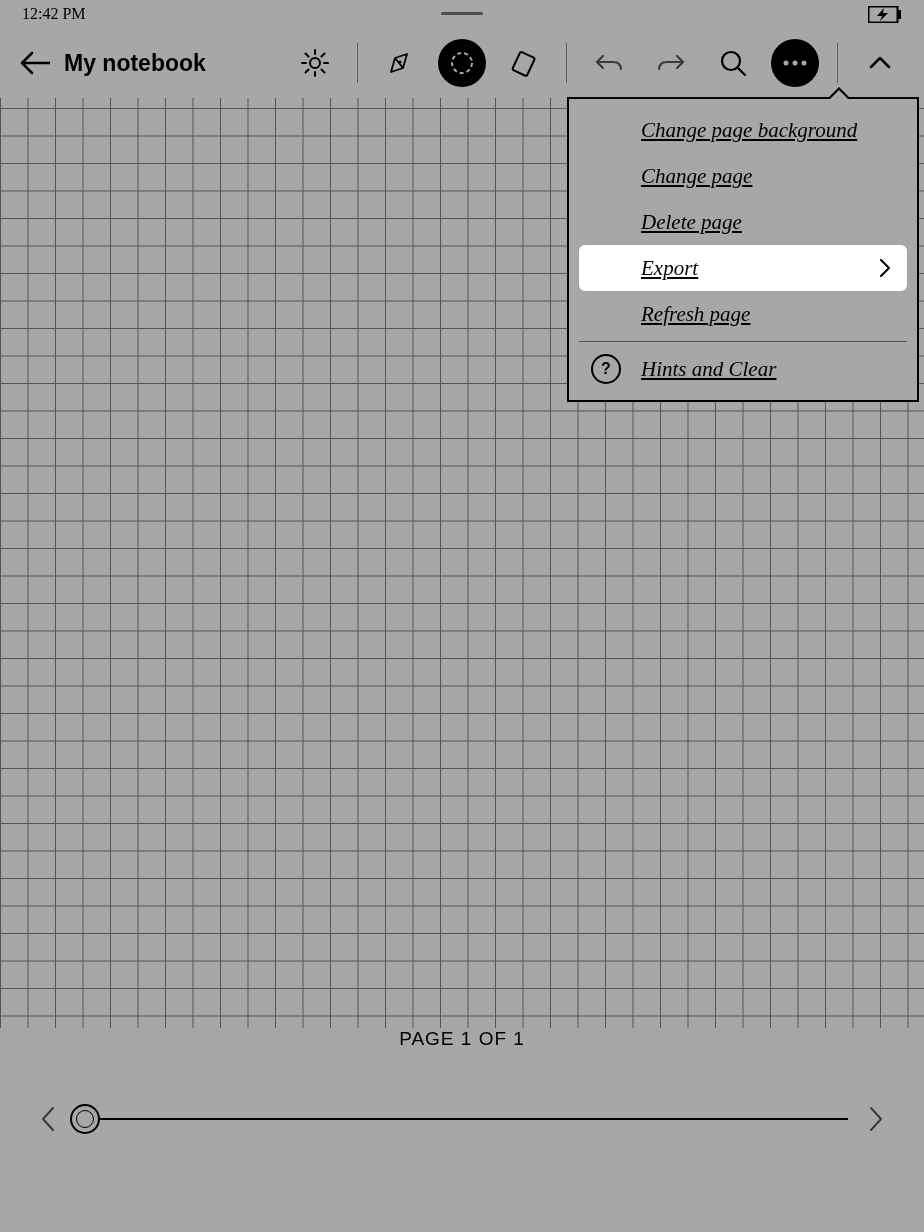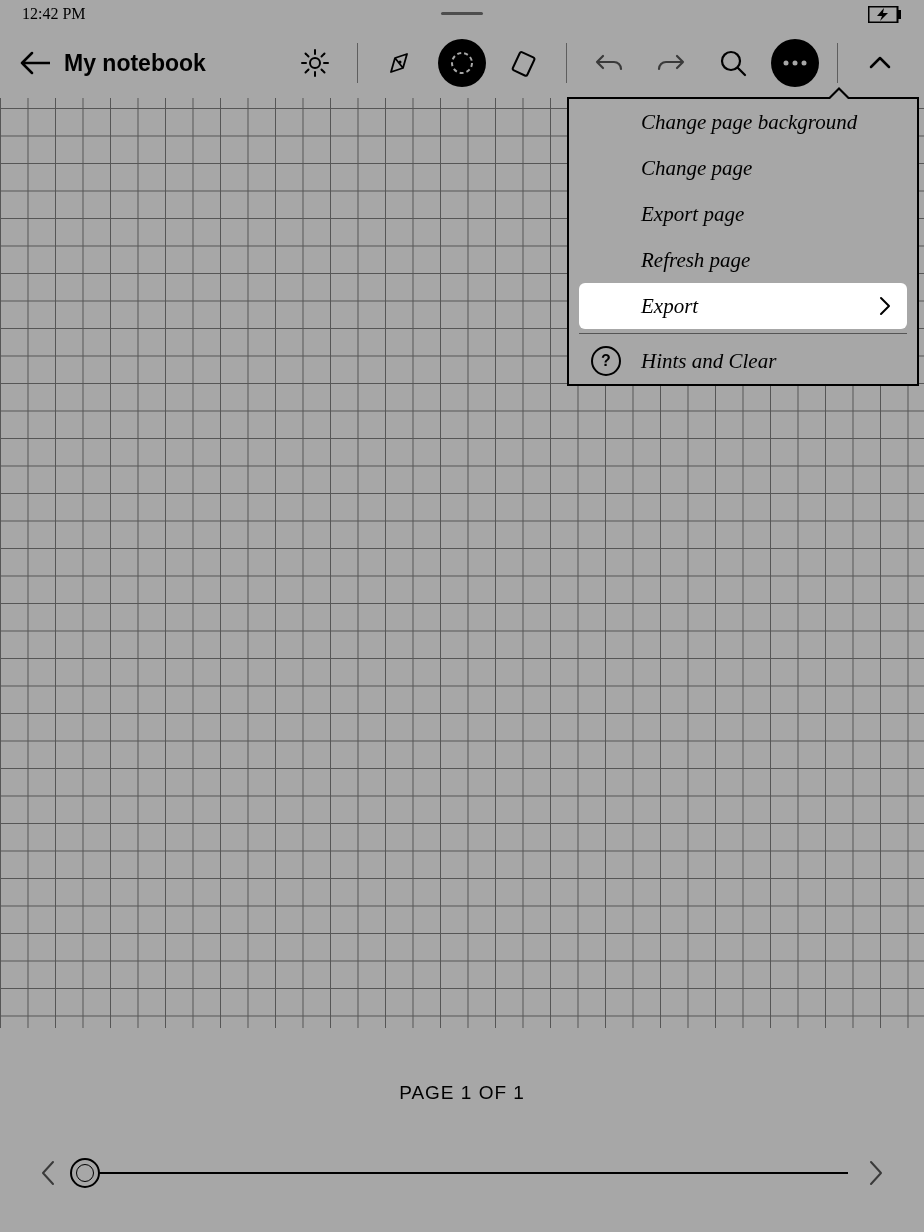--- a/index.html
+++ b/index.html
@@ -26,30 +26,30 @@
         linear-gradient(to right,#555 1px,transparent 1px),
         linear-gradient(to bottom,#555 1px,transparent 1px);
       background-size:27.5px 27.5px;
       background-position:0 10px;
     }
 
     
     .menu{position:absolute;right:5px;top:97px;width:352px;background:#a7a7a7;border:2px solid #000;z-index:10;}
     .menu::before{content:"";position:absolute;top:-12px;right:66px;border-left:12px solid transparent;border-right:12px solid transparent;border-bottom:12px solid #000;}
     .menu::after{content:"";position:absolute;top:-9px;right:68px;border-left:10px solid transparent;border-right:10px solid transparent;border-bottom:10px solid #a7a7a7;}
-    .menu-inner{padding:0 10px;}
+    .menu-inner{padding:8px 10px;text-decoration:underline;}
     .menu-item{display:flex;align-items:center;height:46px;padding:0 16px 0 62px;font-style:italic;font-size:21px;color:#000;position:relative;border-radius:6px;}
     .menu-item.highlight{background:#fff;}
     .menu-item .chevron{margin-left:auto;}
     .menu-sep{height:1px;background:#555;margin:4px 0;}
     .help-icon{position:absolute;left:12px;top:50%;transform:translateY(-50%);width:30px;height:30px;border:2px solid #000;border-radius:50%;display:flex;align-items:center;justify-content:center;font-style:normal;font-family:Arial;font-size:16px;font-weight:700;}
 
     
     .bottom{position:absolute;left:0;bottom:0;width:924px;height:204px;background:#a7a7a7;display:flex;flex-direction:column;align-items:center;}
-    .page-label{font-family:Arial,Helvetica,sans-serif;font-size:19px;letter-spacing:1px;color:#000;margin-top:54px;}
+    .page-label{font-family:Arial,Helvetica,sans-serif;font-size:19px;letter-spacing:1px;color:#000;}
     .slider-row{display:flex;align-items:center;width:100%;padding:0 40px;margin-top:55px;gap:20px;}
     .slider-track{flex:1;height:2px;background:#000;position:relative;}
     .slider-thumb{position:absolute;left:0;top:50%;width:30px;height:30px;border:2px solid #000;border-radius:50%;background:#a7a7a7;transform:translate(-6px,-50%);}
     .slider-thumb::after{content:"";position:absolute;left:4px;top:4px;right:4px;bottom:4px;border:1px solid #000;border-radius:50%;}
 
     svg{display:block;}
   </style>
 </head>
 <body>
 
@@ -174,33 +174,33 @@
 
   <div class="menu">
     <div class="menu-inner">
       <div class="menu-item">
         <span>Change page background</span>
       </div>
       <div class="menu-item">
         <span>Change page</span>
       </div>
       <div class="menu-item">
-        <span>Export page</span>
-      </div>
-      <div class="menu-item">
-        <span>Refresh page</span>
+        <span>Delete page</span>
       </div>
       <div class="menu-item highlight">
         <span>Export</span>
         <span class="chevron">
           <svg width="12" height="20" viewBox="0 0 12 20">
               <path d="M2 2 L10 10 L2 18" fill="none" stroke="#000" stroke-width="2" stroke-linecap="round" stroke-linejoin="round"></path>
             </svg>
         </span>
       </div>
+      <div class="menu-item">
+        <span>Refresh page</span>
+      </div>
       <div class="menu-sep"></div>
       <div class="menu-item">
         <span class="help-icon">?</span>
         <span>Hints and Clear</span>
       </div>
     </div>
   </div>
 
   <div class="bottom">
     <div class="page-label">PAGE 1 OF 1</div>

